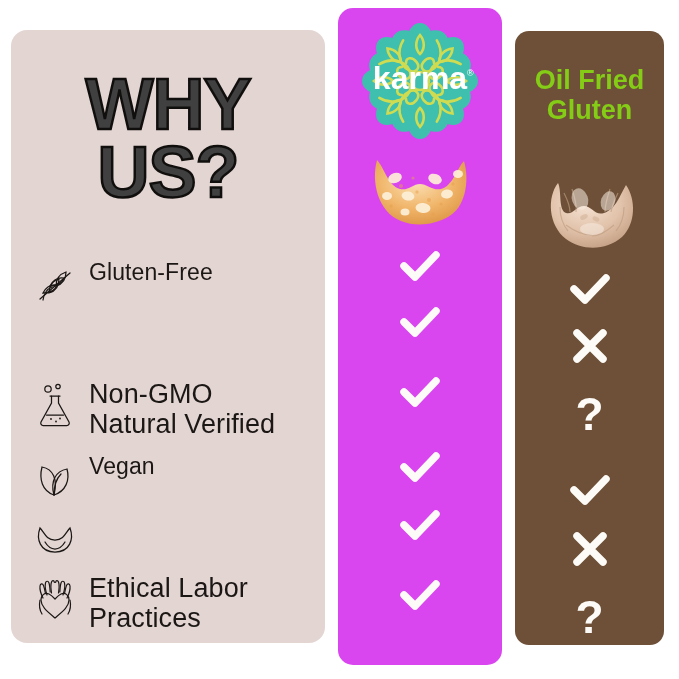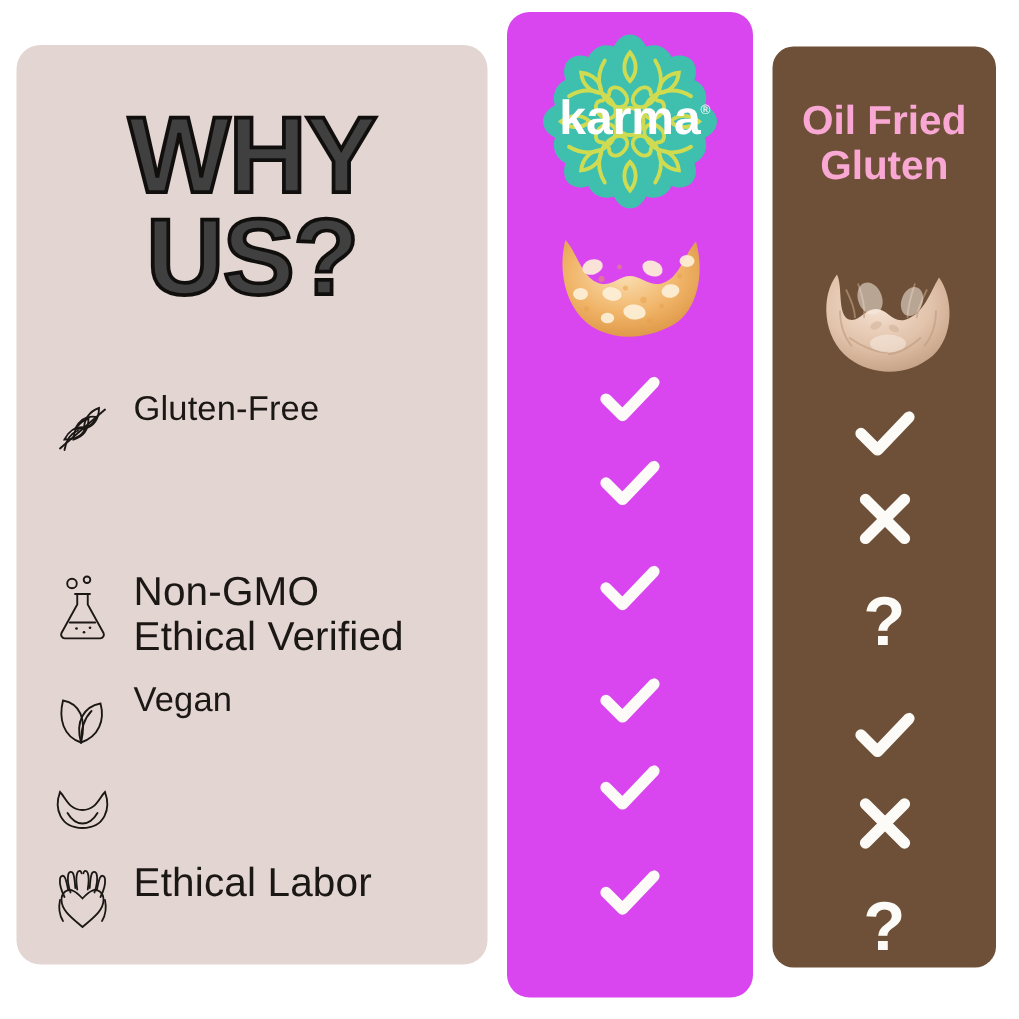--- a/index.html
+++ b/index.html
@@ -57,21 +57,21 @@
     top:140px; width:118px; height:84px;
   }
 
   
   .panel-oil{
     position:absolute; left:515px; top:31px; width:149px; height:614px;
     background:#6d5037; border-radius:14px;
   }
   .oil-title{
     position:absolute; left:0; top:34px; width:100%;
-    text-align:center; color:#f9a8d4;
+    text-align:center; color:#84cc16;
     font-weight:bold; font-size:27px; line-height:1.12;
     font-family:"Liberation Sans", sans-serif;
   }
   .oil-title span{ display:block; }
   .nut-oil{
     position:absolute; left:50%; transform:translateX(-50%);
     top:142px; width:100px; height:82px;
   }
 
   
@@ -124,21 +124,21 @@
             <path d="M16 14 h10"></path>
             <path d="M17.5 14 v7 L7 40 a2.5 2.5 0 0 0 2.2 3.6 h23.6 a2.5 2.5 0 0 0 2.2 -3.6 L24.5 21 v-7"></path>
             <path d="M12.5 33 h17"></path>
             <circle cx="17" cy="37" r="0.9" fill="#1b1715" stroke="none"></circle>
             <circle cx="22" cy="39.5" r="0.9" fill="#1b1715" stroke="none"></circle>
             <circle cx="26" cy="36.5" r="0.9" fill="#1b1715" stroke="none"></circle>
           </svg>
         </span>
         <span class="feature-label two-line">
           <span>Non-GMO</span><br>
-          <span>Ethical Verified</span>
+          <span>Natural Verified</span>
         </span>
       </div>
 
       <div class="feature-row" style="top:202px">
         <span class="feature-icon">
           <svg width="44" height="46" viewBox="0 0 44 46" fill="none" stroke="#1b1715" stroke-width="1.25" stroke-linecap="round">
             <path d="M21 38 C9 34 6 22 9 10 C20 12 25 22 21 38 Z"></path>
             <path d="M21 38 C33 34 37 23 34 12 C23 14 17 24 21 38 Z"></path>
             <path d="M21 38 C21 29 23 22 28 17"></path>
           </svg>
@@ -164,20 +164,21 @@
             <path d="M21.5 17 C20.8 12.5 20.6 8.5 21.5 6 C22.2 4 24 4 24.4 6.3"></path>
             <path d="M37 22 C39 18 40.5 14 40 10 C39.7 7.5 37.5 7 36.5 9.5 C35.7 11.6 35 15 34.5 17.5"></path>
             <path d="M33 19 C34.5 14.5 35.2 10 34.5 7 C34 4.8 31.8 4.5 31 7 C30.3 9.2 30 13 29.8 16"></path>
             <path d="M28.5 17 C29.2 12.5 29.4 8.5 28.5 6 C27.8 4 26 4 25.6 6.3"></path>
             <path d="M10 24 C9 29 9.5 34 12 38"></path>
             <path d="M40 24 C41 29 40.5 34 38 38"></path>
           </svg>
         </span>
         <span class="feature-label two-line">
           <span>Ethical Labor</span><br>
+          <span>Practices</span>
         </span>
       </div>
 
     </div>
   </div>
 
   <div class="panel-karma">
 
     <div class="karma-logo">
       <svg width="118" height="118" viewBox="0 0 118 118">

